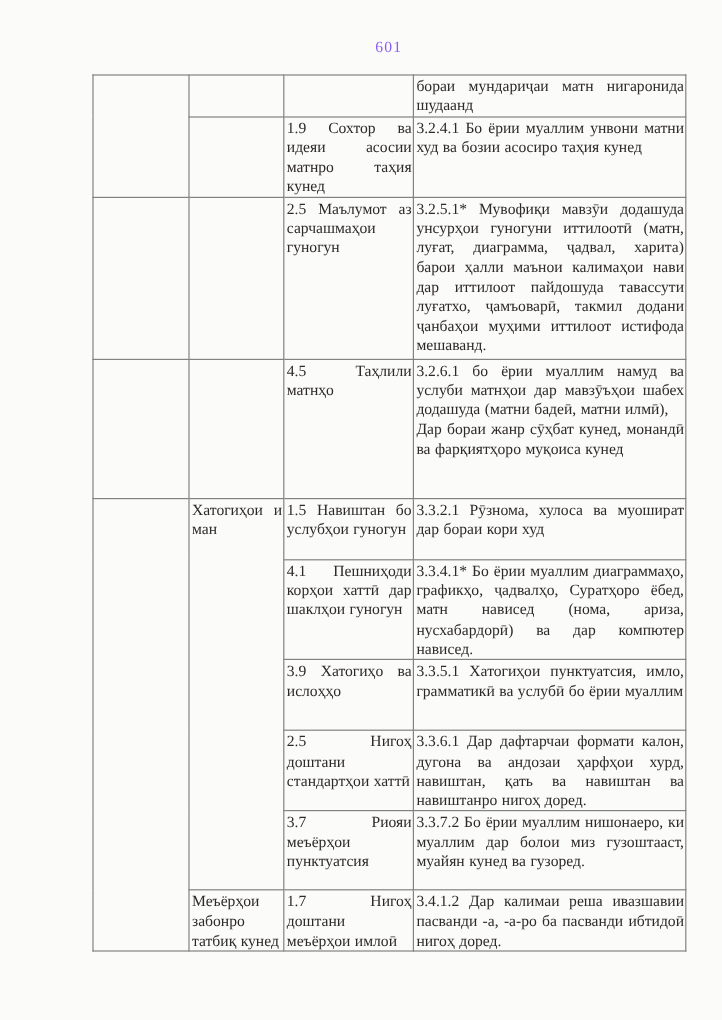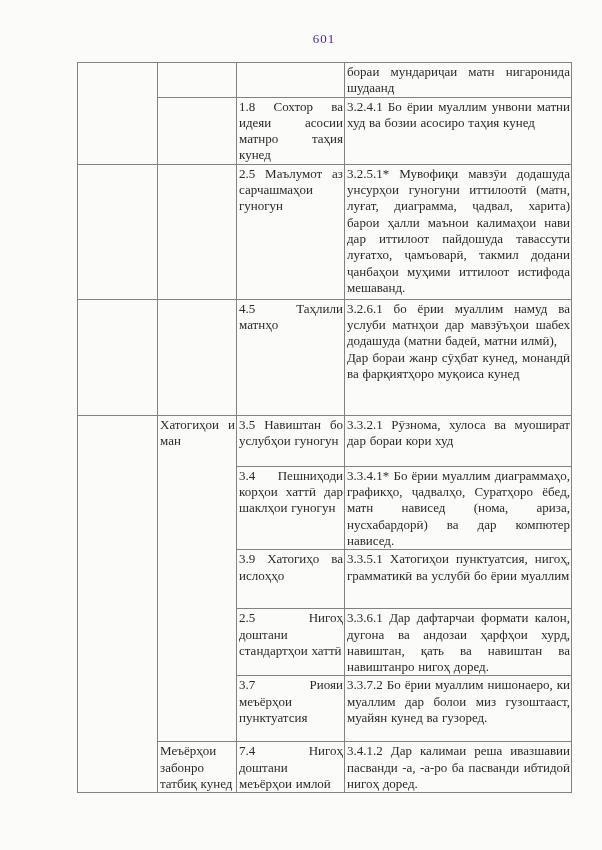--- a/index.html
+++ b/index.html
@@ -14,21 +14,21 @@
     color: #2d2926;
   }
   .page-number {
     position: absolute;
     top: 31px;
     left: 77px;
     width: 494px;
     text-align: center;
     font-size: 13px;
     letter-spacing: 1px;
-    color: #4c1d95;
+    color: #8b5cf6;
   }
   table.curriculum {
     position: absolute;
     left: 77px;
     top: 62px;
     width: 494px;
     border-collapse: collapse;
     table-layout: fixed;
   }
   table.curriculum td {
@@ -65,59 +65,59 @@
     </colgroup>
     <tbody>
       <tr style="height:30px">
         <td class="open-top" rowspan="2"></td>
         <td></td>
         <td></td>
         <td>бораи мундариҷаи матн нигаронида шудаанд</td>
       </tr>
       <tr style="height:63px">
         <td></td>
-        <td>1.8 Сохтор ва идеяи асосии матнро таҳия кунед</td>
+        <td>1.9 Сохтор ва идеяи асосии матнро таҳия кунед</td>
         <td>3.2.4.1 Бо ёрии муаллим унвони матни худ ва бозии асосиро таҳия кунед</td>
       </tr>
       <tr style="height:135px">
         <td></td>
         <td></td>
         <td>2.5 Маълумот аз сарчашмаҳои гуногун</td>
         <td>3.2.5.1* Мувофиқи мавзӯи додашуда унсурҳои гуногуни иттилоотӣ (матн, луғат, диаграмма, ҷадвал, харита) барои ҳалли маънои калимаҳои нави дар иттилоот пайдошуда тавассути луғатхо, ҷамъоварӣ, такмил додани ҷанбаҳои муҳими иттилоот истифода мешаванд.</td>
       </tr>
       <tr style="height:116px">
         <td></td>
         <td></td>
         <td>4.5 Таҳлили матнҳо</td>
         <td>3.2.6.1 бо ёрии муаллим намуд ва услуби матнҳои дар мавзӯъҳои шабех додашуда (матни бадеӣ, матни илмӣ),
 Дар бораи жанр сӯҳбат кунед, монандӣ ва фарқиятҳоро муқоиса кунед</td>
       </tr>
       <tr style="height:51px">
         <td rowspan="6"></td>
         <td rowspan="5">Хатогиҳои и ман</td>
-        <td>3.5 Навиштан бо услубҳои гуногун</td>
+        <td>1.5 Навиштан бо услубҳои гуногун</td>
         <td>3.3.2.1 Рӯзнома, хулоса ва муошират дар бораи кори худ</td>
       </tr>
       <tr style="height:76px">
-        <td>3.4 Пешниҳоди корҳои хаттӣ дар шаклҳои гуногун</td>
+        <td>4.1 Пешниҳоди корҳои хаттӣ дар шаклҳои гуногун</td>
         <td>3.3.4.1* Бо ёрии муаллим диаграммаҳо, графикҳо, ҷадвалҳо, Суратҳоро ёбед, матн нависед (нома, ариза, нусхабардорӣ) ва дар компютер нависед.</td>
       </tr>
       <tr style="height:59px">
         <td>3.9 Хатогиҳо ва ислоҳҳо</td>
-        <td>3.3.5.1 Хатогиҳои пунктуатсия, нигоҳ, грамматикӣ ва услубӣ бо ёрии муаллим</td>
+        <td>3.3.5.1 Хатогиҳои пунктуатсия, имло, грамматикӣ ва услубӣ бо ёрии муаллим</td>
       </tr>
       <tr style="height:65px">
         <td>2.5 Нигоҳ доштани стандартҳои хаттӣ</td>
         <td>3.3.6.1 Дар дафтарчаи формати калон, дугона ва андозаи ҳарфҳои хурд, навиштан, қать ва навиштан ва навиштанро нигоҳ доред.</td>
       </tr>
       <tr style="height:66px">
         <td>3.7 Риояи меъёрҳои пунктуатсия</td>
         <td>3.3.7.2 Бо ёрии муаллим нишонаеро, ки муаллим дар болои миз гузоштааст, муайян кунед ва гузоред.</td>
       </tr>
       <tr style="height:51px">
         <td>Меъёрҳои забонро татбиқ кунед</td>
-        <td>7.4 Нигоҳ доштани меъёрҳои имлоӣ</td>
+        <td>1.7 Нигоҳ доштани меъёрҳои имлоӣ</td>
         <td>3.4.1.2 Дар калимаи реша ивазшавии пасванди -а, -а-ро ба пасванди ибтидоӣ нигоҳ доред.</td>
       </tr>
     </tbody>
   </table>
 
 </div>
 
 </body></html>

